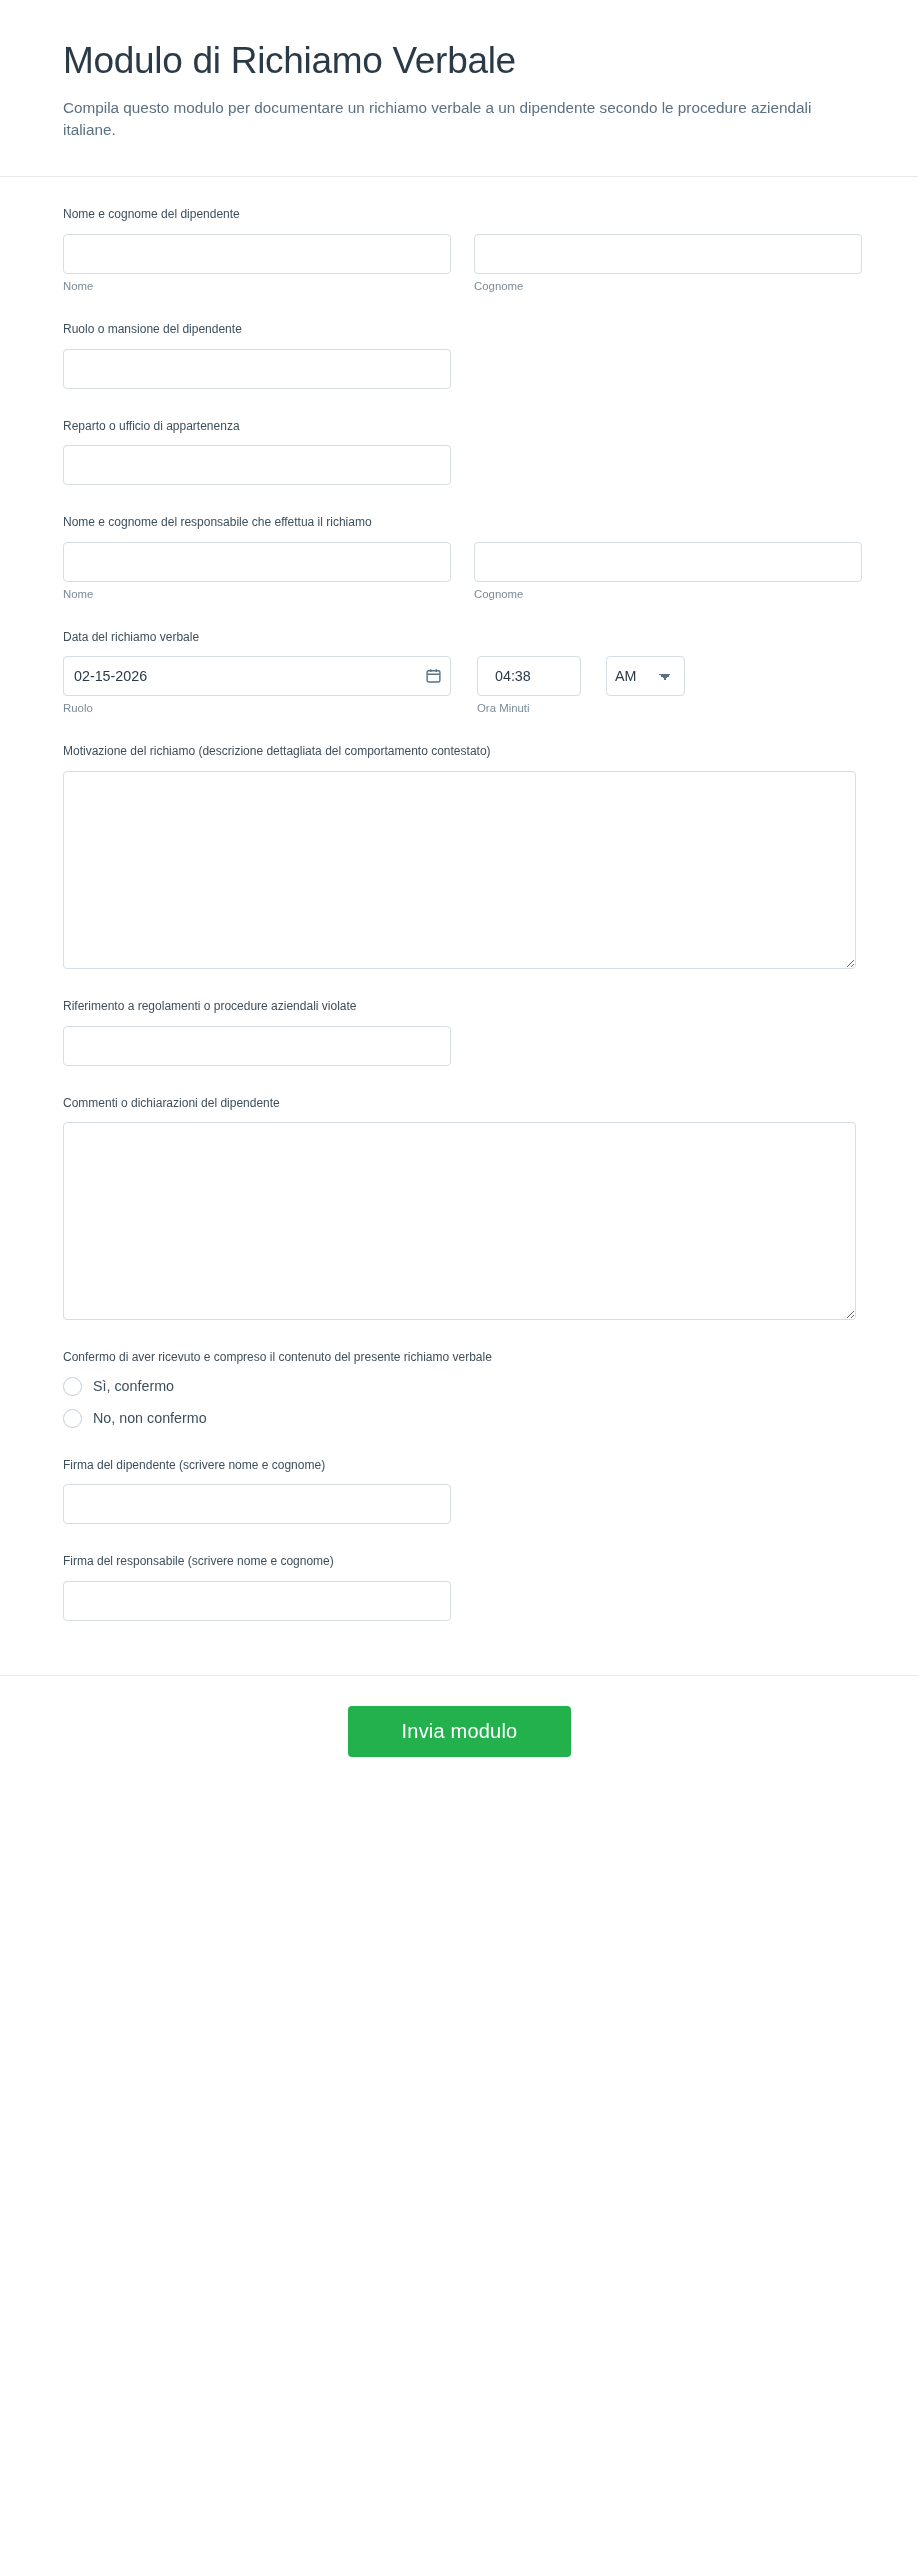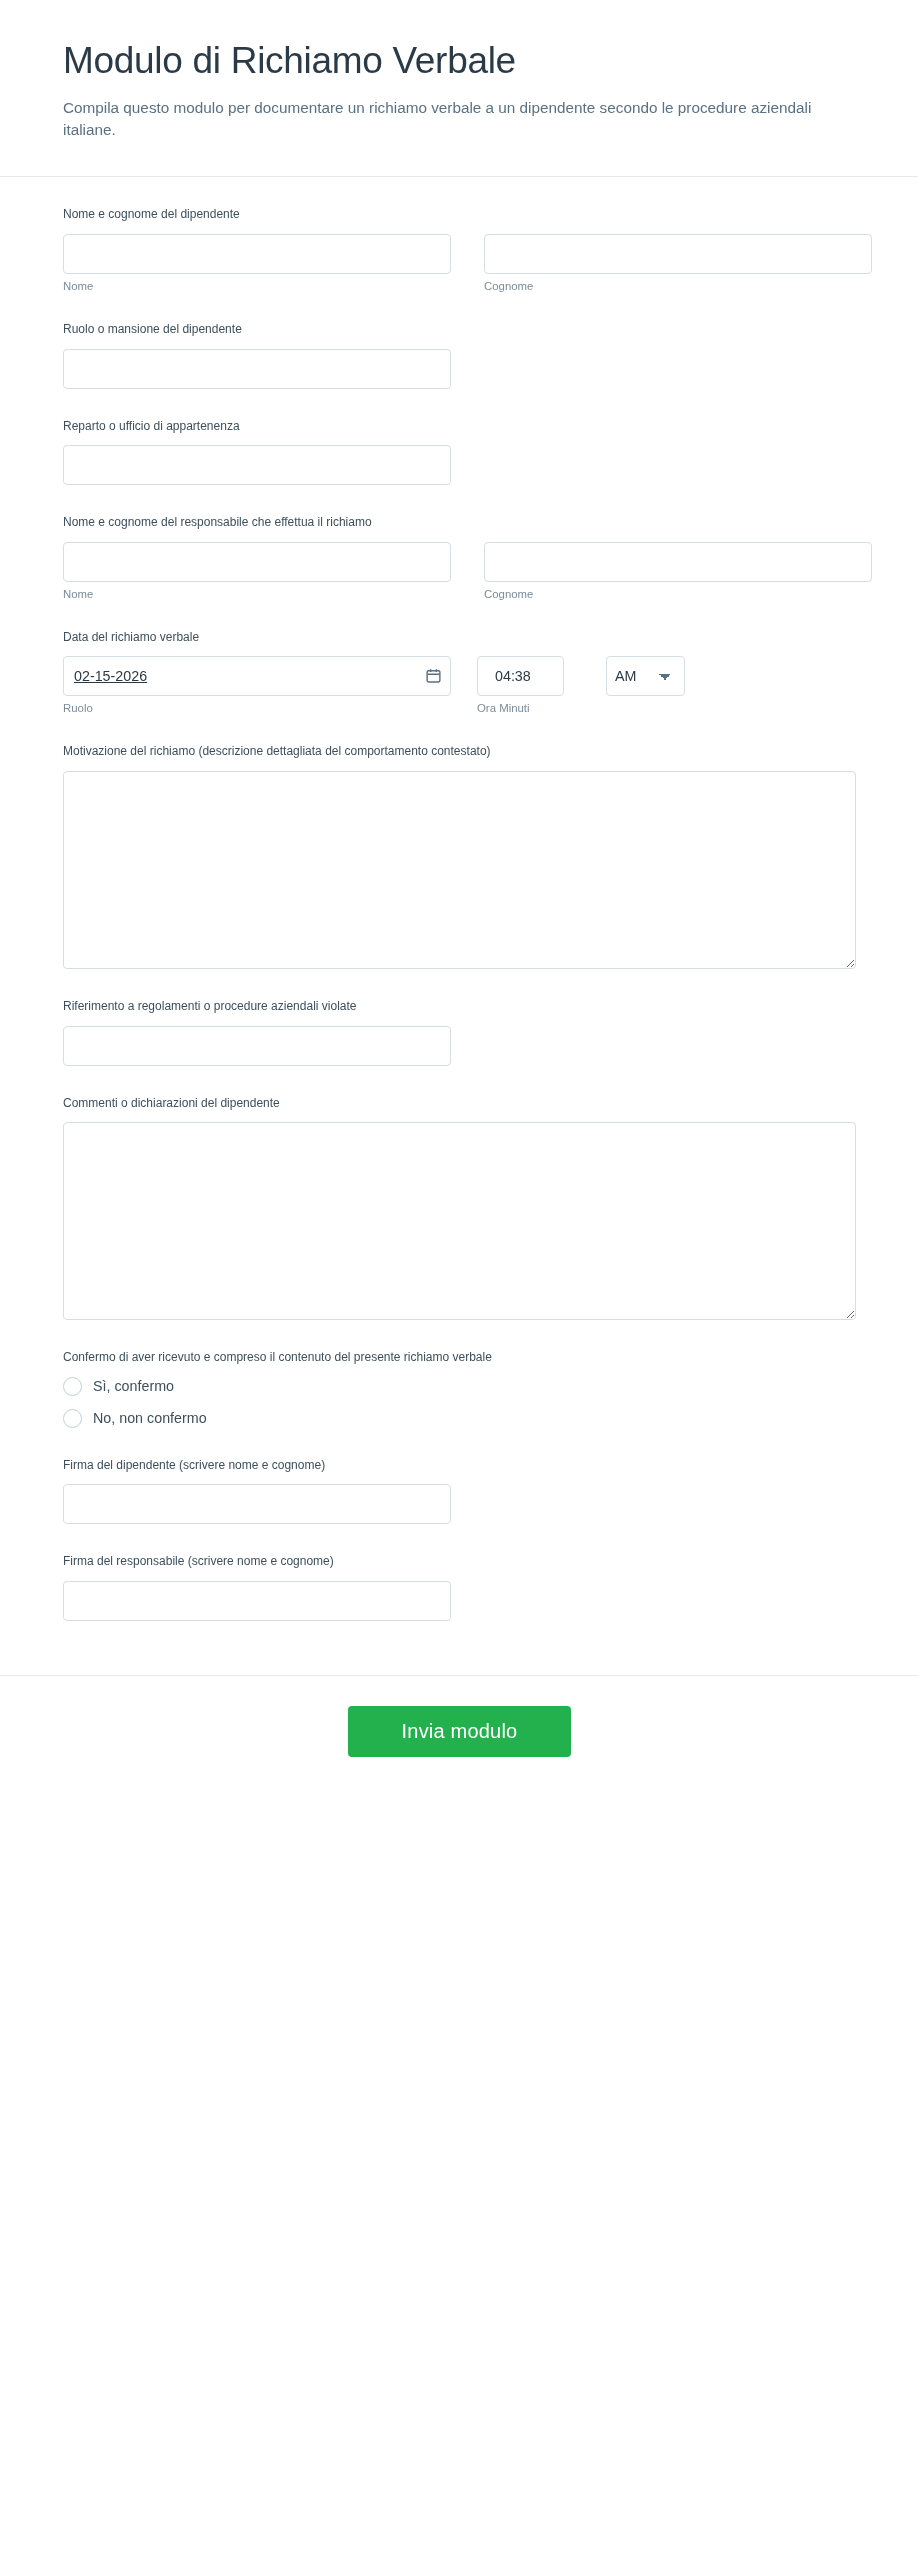--- a/index.html
+++ b/index.html
@@ -54,21 +54,21 @@
     line-height: 1.3;
   }
   .sublabel {
     font-size: 11.4px;
     color: #7b8c99;
     margin-top: 6px;
     display: block;
   }
   .row {
     display: flex;
-    gap: 33px;
+    gap: 23px;
     align-items: center;
   }
   .col {
     width: 388px;
     flex: 0 0 388px;
   }
   .col-single {
     width: 388px;
   }
   input.txt {
@@ -106,38 +106,37 @@
     display: flex;
     align-items: flex-start;
     gap: 26px;
   }
   .date-wrap {
     position: relative;
     width: 388px;
   }
   .date-wrap input.txt {
     padding-right: 33px;
-    text-decoration: underline;
   }
   .cal-icon {
     position: absolute;
     right: 9px;
     top: 50%;
     transform: translateY(-50%);
     width: 17px;
     height: 17px;
     color: #5a7184;
     display: block;
     cursor: pointer;
   }
   .time-wrap {
     width: 103px;
   }
   .time-wrap input.txt {
-    width: 87px;
+    width: 104px;
     text-align: left;
     padding-left: 17px;
   }
   .ampm-wrap {
     width: 79px;
     padding-top: 0;
   }
   select.sel {
     width: 79px;
     height: 40px;

